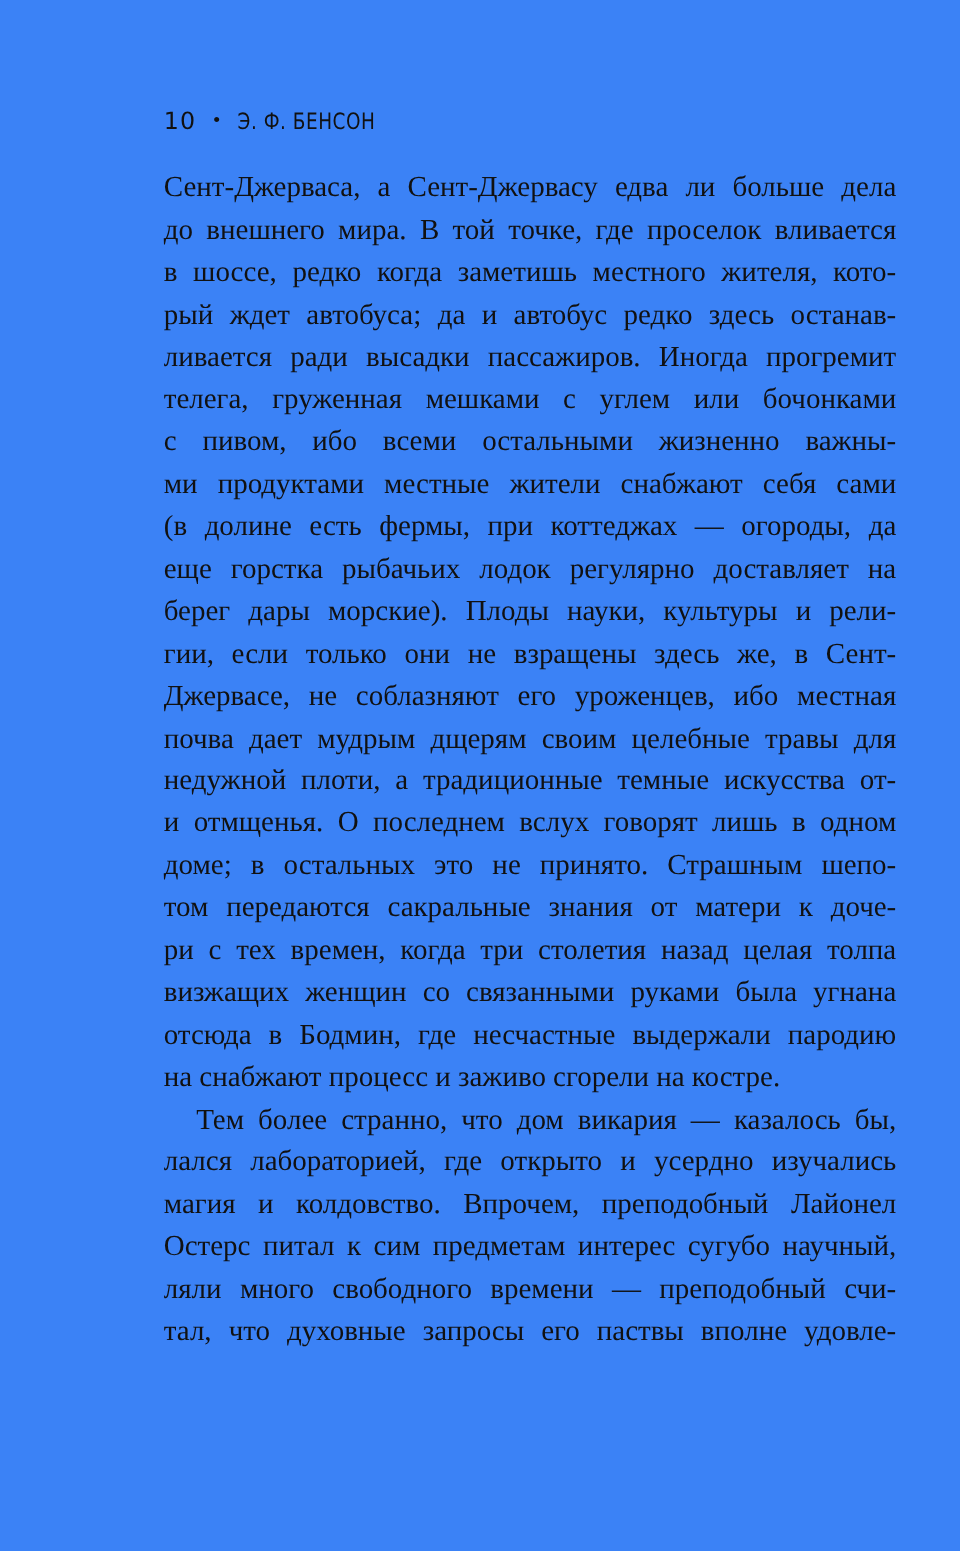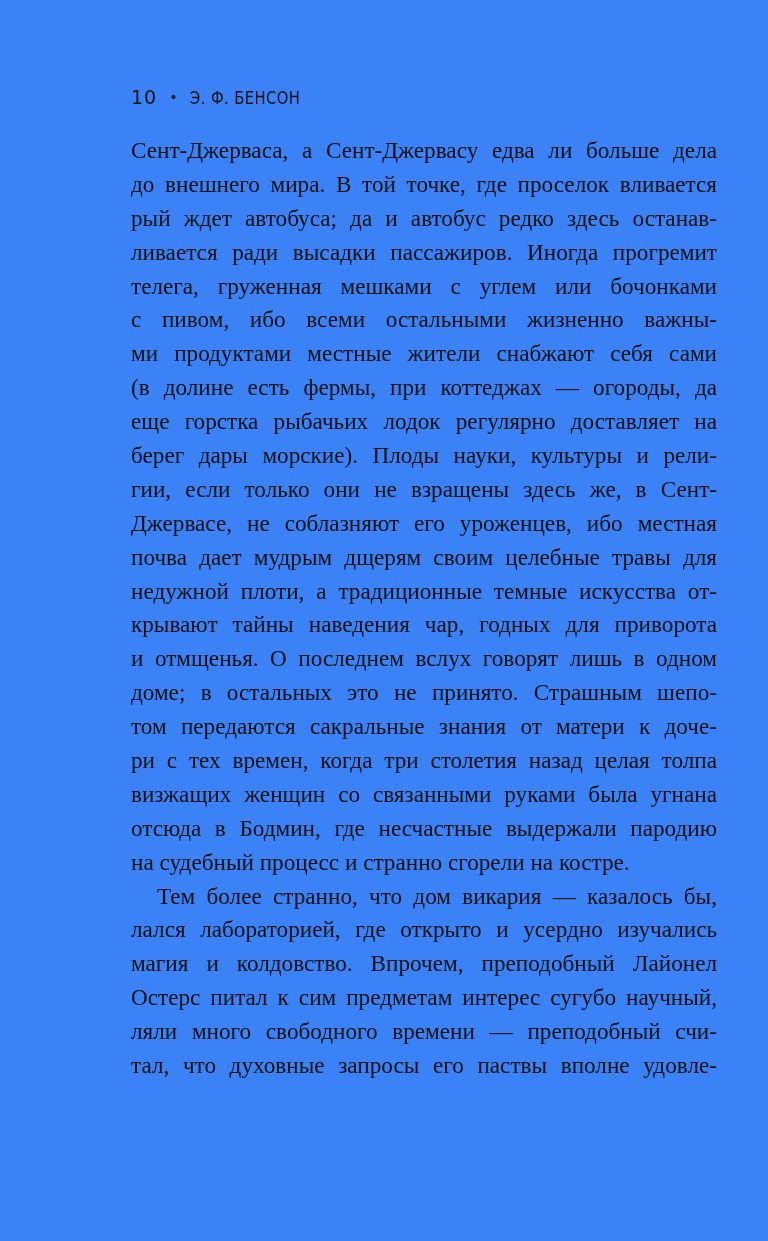--- a/index.html
+++ b/index.html
@@ -26,40 +26,40 @@
 <div class="page">
   <div class="running-head">
     <span>10</span>
     <span class="bullet">•</span>
     <span class="author">Э. Ф. БЕНСОН</span>
   </div>
 
   <div class="body-text">
     <span class="line">Сент-Джерваса, а Сент-Джервасу едва ли больше дела</span>
     <span class="line">до внешнего мира. В той точке, где проселок вливается</span>
+    <span class="line">в шоссе, редко когда заметишь местного жителя, кото-</span>
     <span class="line">рый ждет автобуса; да и автобус редко здесь останав-</span>
     <span class="line">ливается ради высадки пассажиров. Иногда прогремит</span>
     <span class="line">телега, груженная мешками с углем или бочонками</span>
     <span class="line">с пивом, ибо всеми остальными жизненно важны-</span>
     <span class="line">ми продуктами местные жители снабжают себя сами</span>
     <span class="line">(в долине есть фермы, при коттеджах — огороды, да</span>
     <span class="line">еще горстка рыбачьих лодок регулярно доставляет на</span>
     <span class="line">берег дары морские). Плоды науки, культуры и рели-</span>
     <span class="line">гии, если только они не взращены здесь же, в Сент-</span>
     <span class="line">Джервасе, не соблазняют его уроженцев, ибо местная</span>
     <span class="line">почва дает мудрым дщерям своим целебные травы для</span>
     <span class="line">недужной плоти, а традиционные темные искусства от-</span>
-    <span class="line">крывают тайны наведения чар, годных для приворота</span>
     <span class="line">и отмщенья. О последнем вслух говорят лишь в одном</span>
     <span class="line">доме; в остальных это не принято. Страшным шепо-</span>
     <span class="line">том передаются сакральные знания от матери к доче-</span>
     <span class="line">ри с тех времен, когда три столетия назад целая толпа</span>
     <span class="line">визжащих женщин со связанными руками была угнана</span>
     <span class="line">отсюда в Бодмин, где несчастные выдержали пародию</span>
-    <span class="line last">на судебный процесс и странно сгорели на костре.</span>
+    <span class="line last">на снабжают процесс и заживо сгорели на костре.</span>
     <span class="line indent">Тем более странно, что дом викария — казалось бы,</span>
     <span class="line">лался лабораторией, где открыто и усердно изучались</span>
     <span class="line">магия и колдовство. Впрочем, преподобный Лайонел</span>
     <span class="line">Остерс питал к сим предметам интерес сугубо научный,</span>
     <span class="line">ляли много свободного времени — преподобный счи-</span>
     <span class="line">тал, что духовные запросы его паствы вполне удовле-</span>
 
   </div>
 </div>
 

